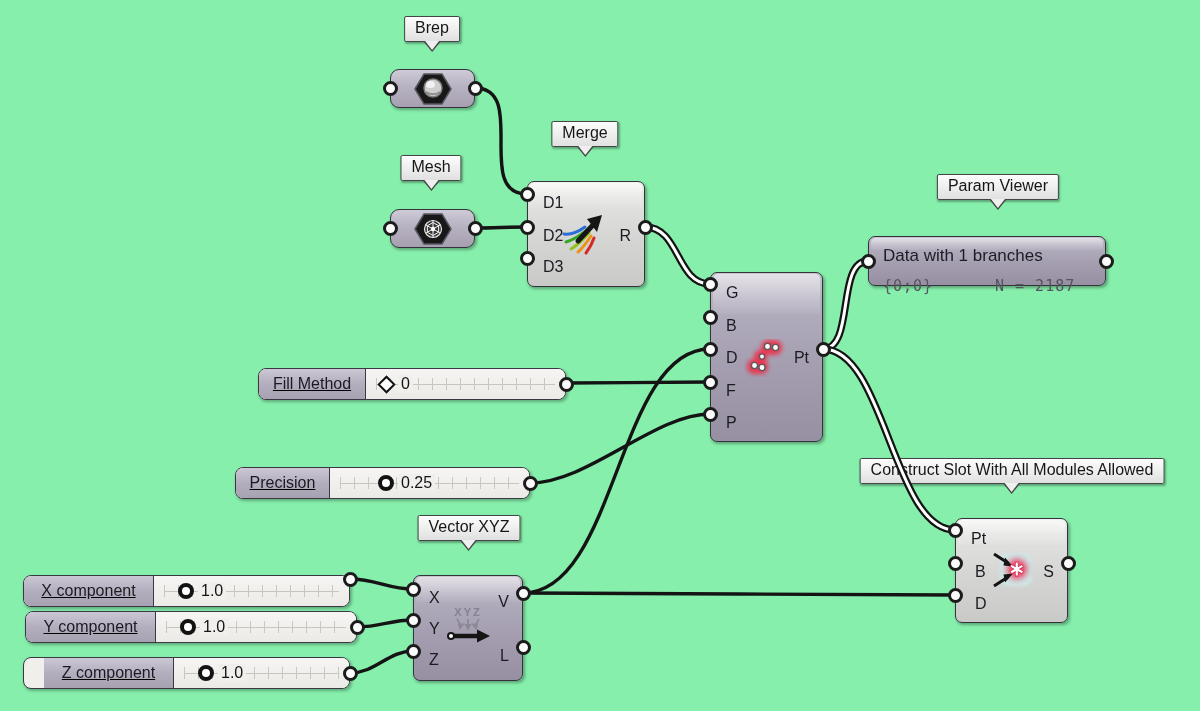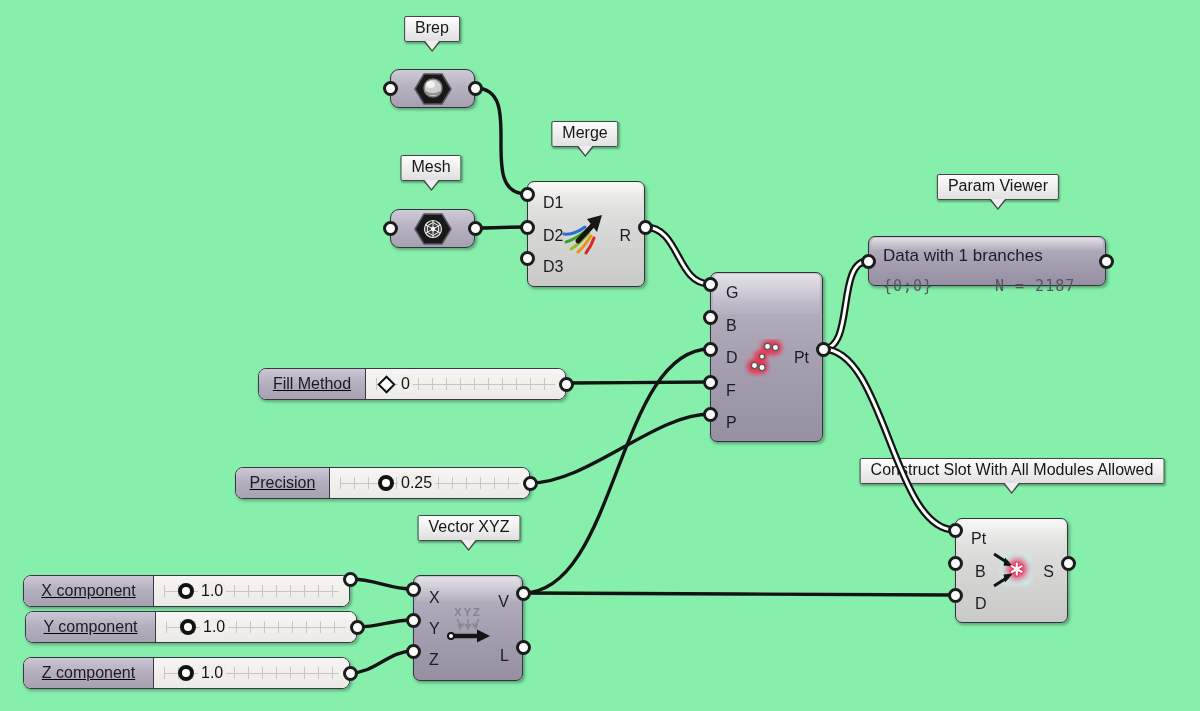--- a/index.html
+++ b/index.html
@@ -237,21 +237,21 @@
         <span>Y component</span>
       </div>
     <div class="strack">
       <div class="tickline"></div>
       <div class="ticks"></div>
       <div class="h-circle" style="left:24px;"></div>
       <div class="sval" style="left:44px;">1.0</div>
     </div>
   </div>
 
-  <div class="slider" style="left:23px;top:657px;width:327px;">
+  <div class="slider" style="left:23px;top:657px;width:327px;padding-left:20px;">
     <div class="slabel" style="width:129px;">
         <span>Z component</span>
       </div>
     <div class="strack">
       <div class="tickline"></div>
       <div class="ticks"></div>
       <div class="h-circle" style="left:24px;"></div>
       <div class="sval" style="left:44px;">1.0</div>
     </div>
   </div>

